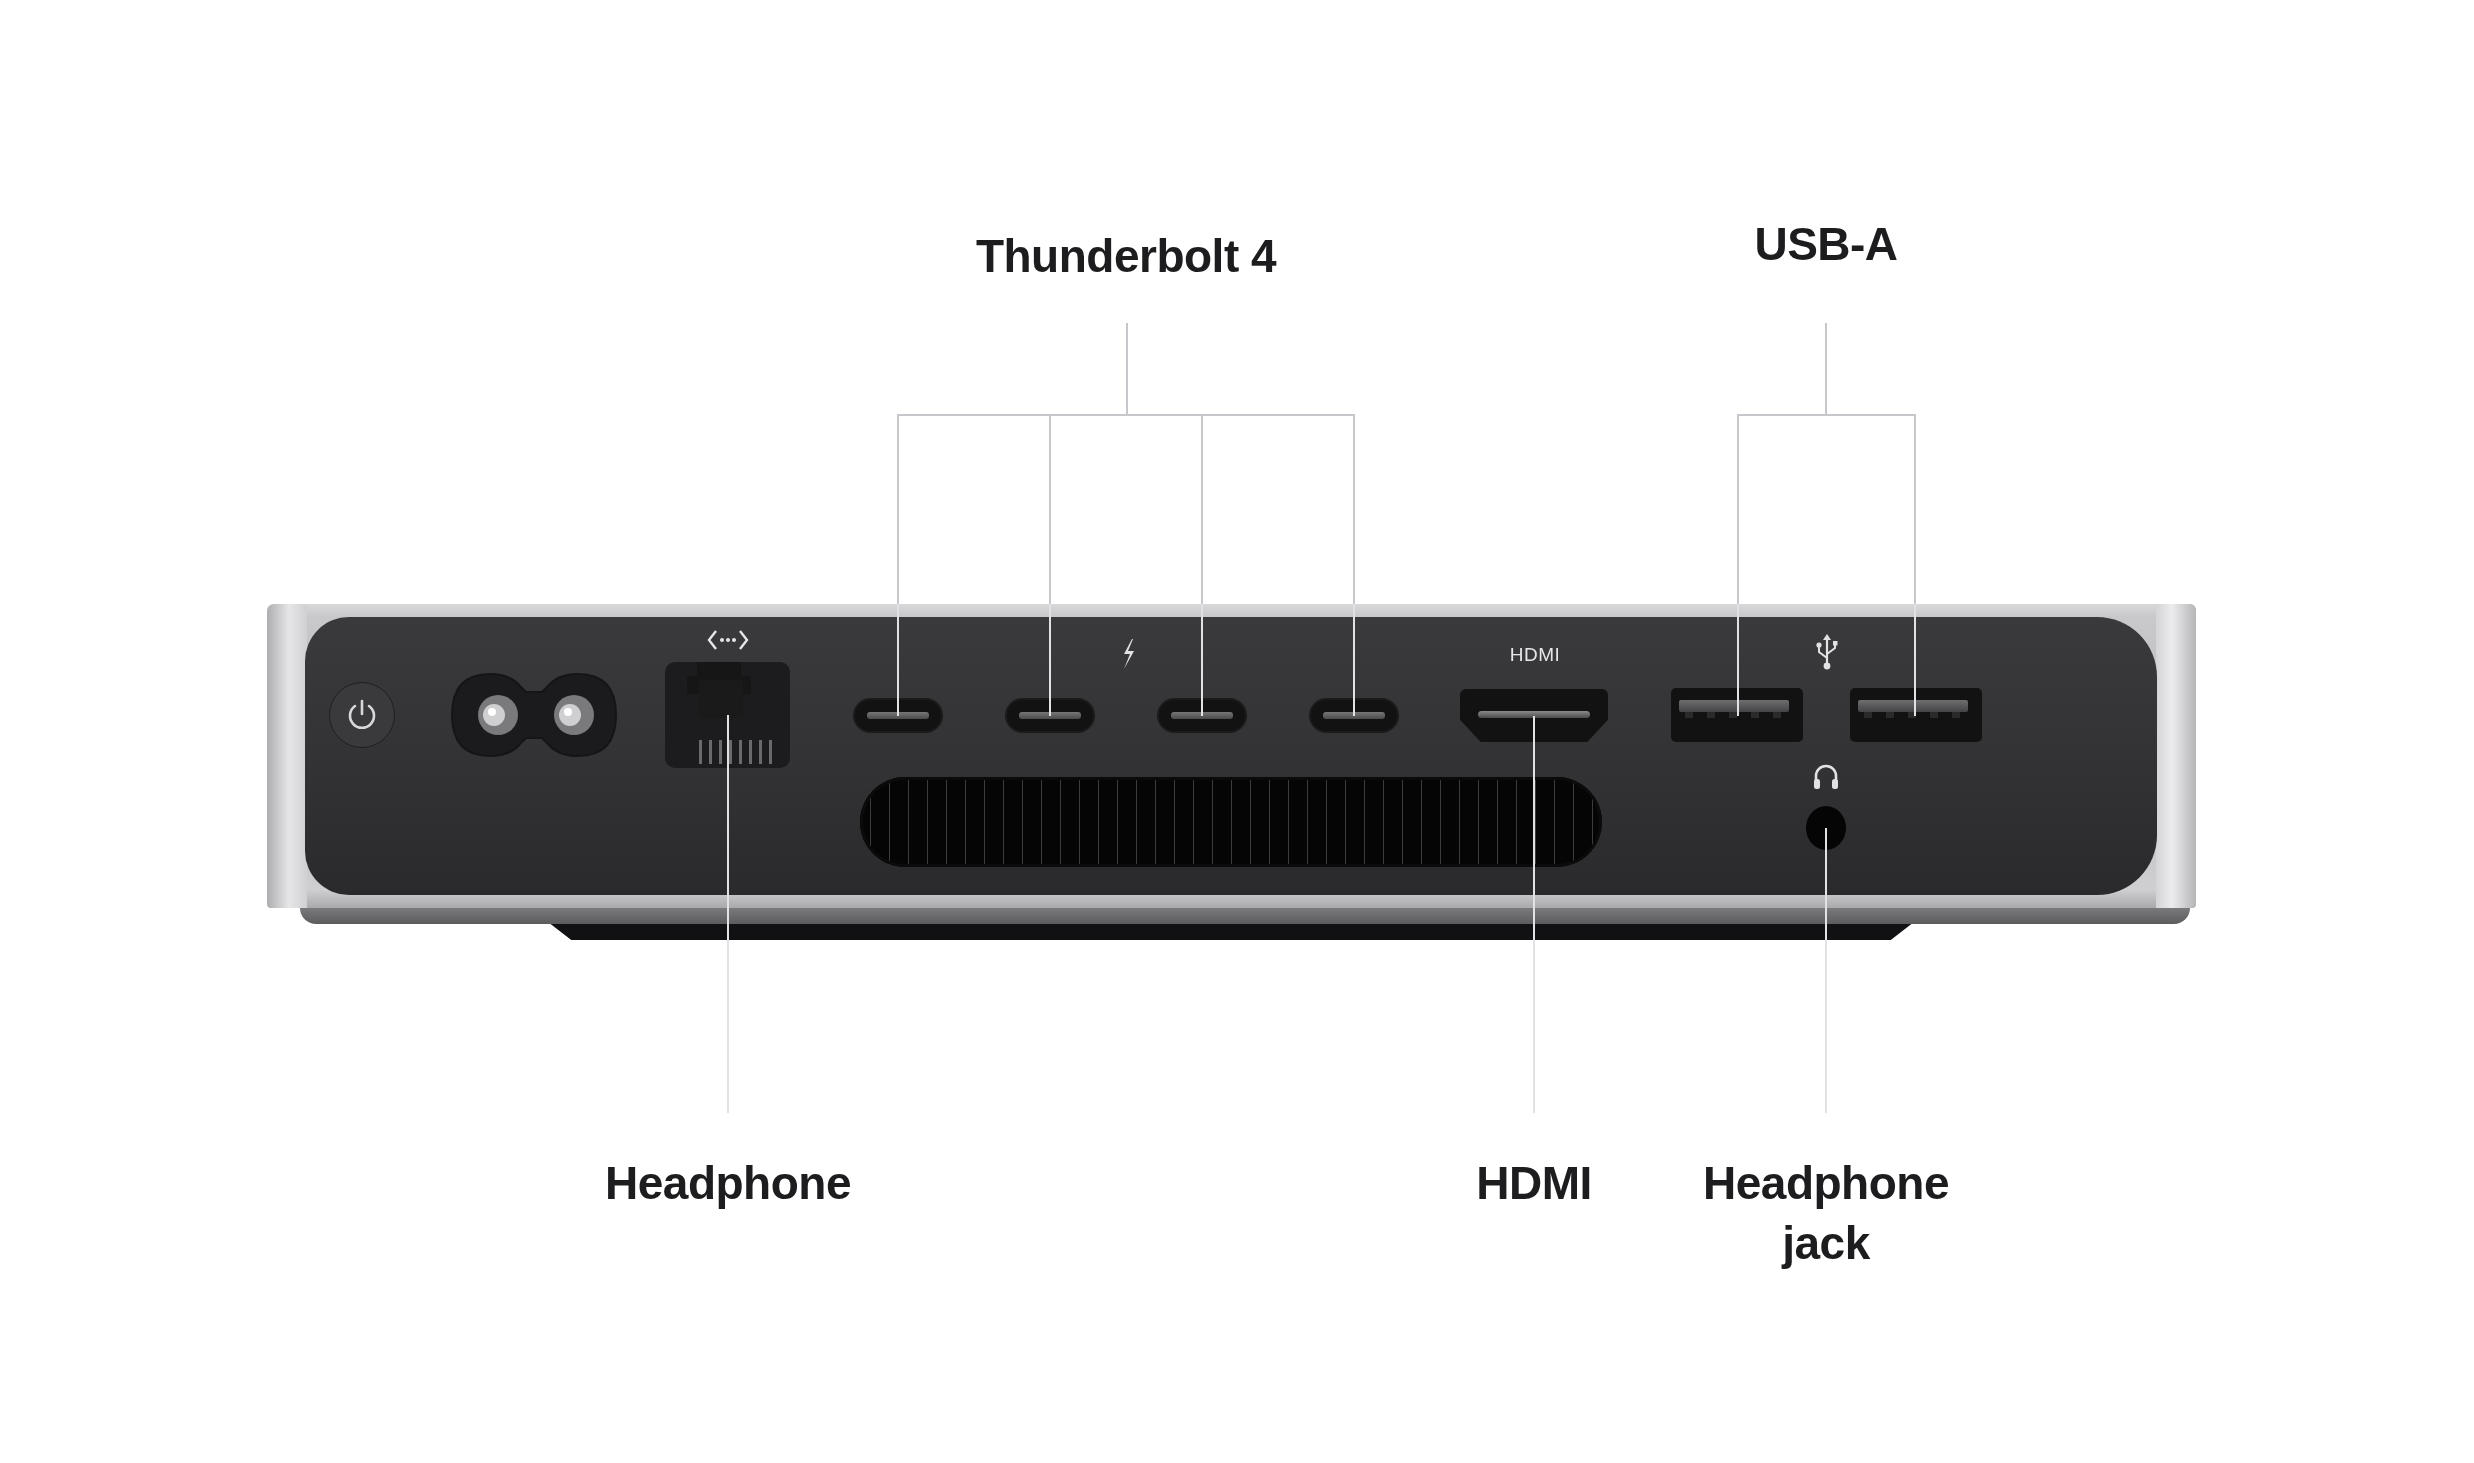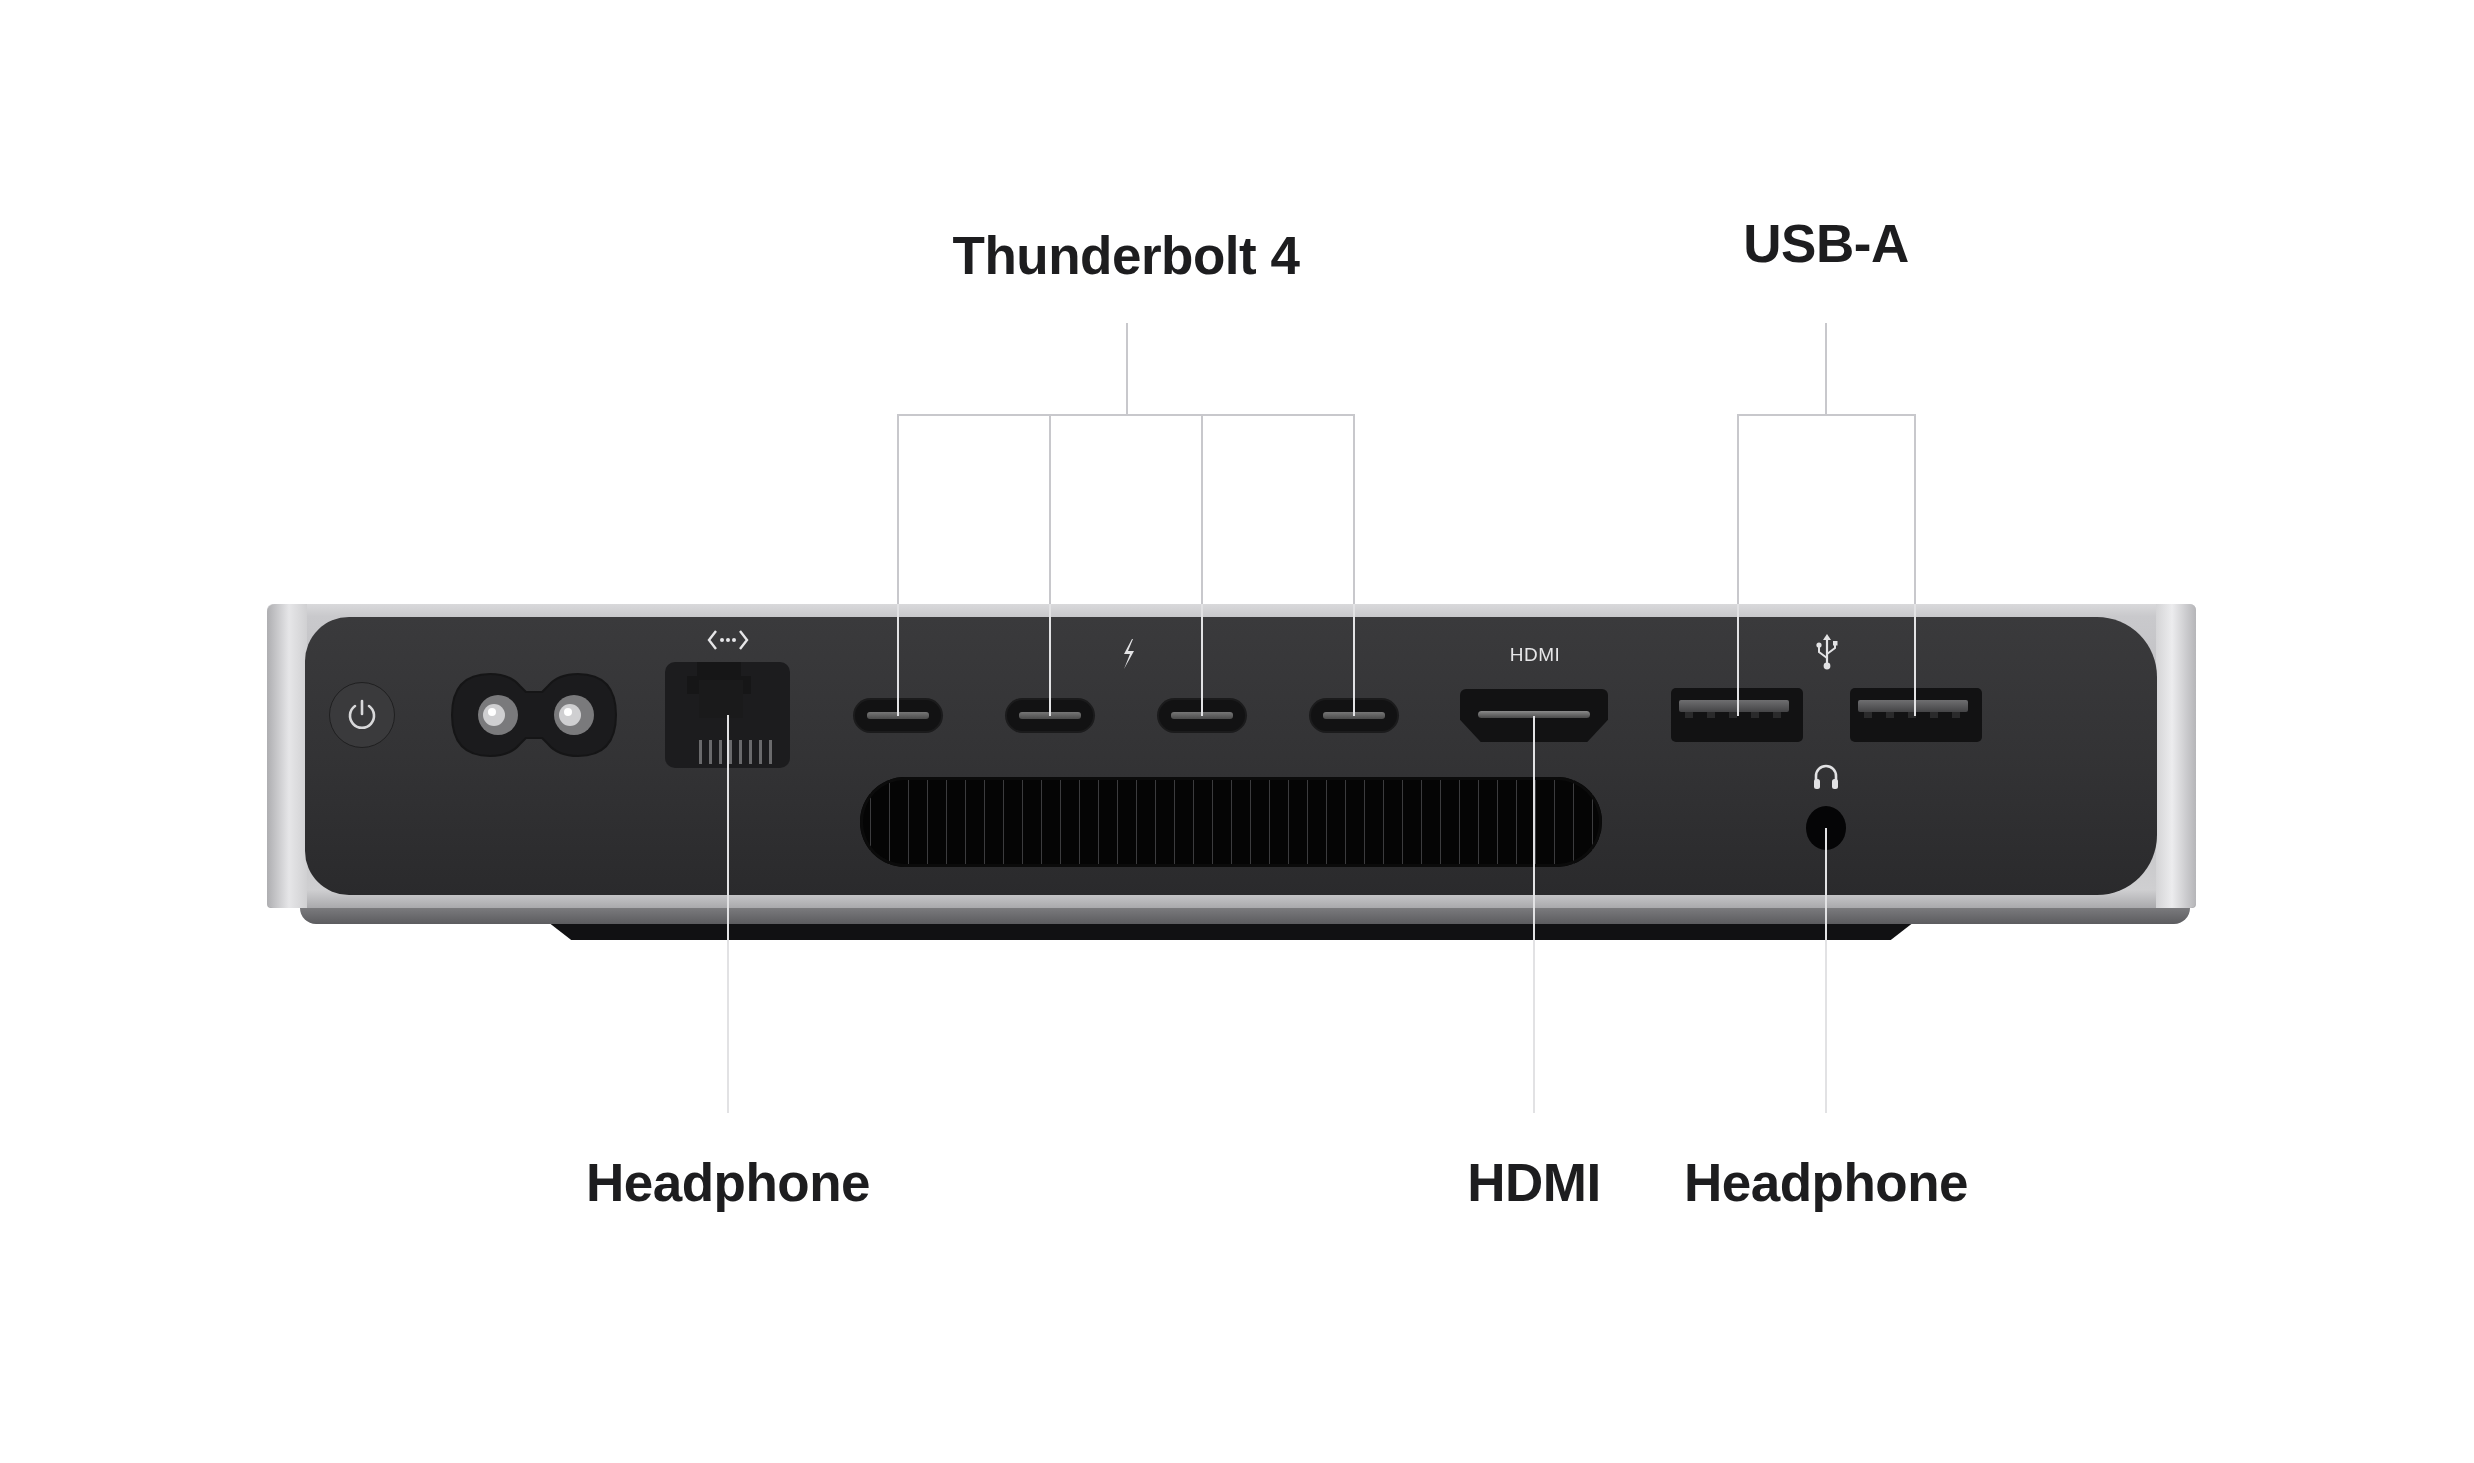--- a/index.html
+++ b/index.html
@@ -1,18 +1,18 @@
 <!DOCTYPE html>
 <html><head>
 <meta charset="utf-8">
 <style>
   html, body { margin:0; padding:0; background:#ffffff; }
   body { width:2474px; height:1463px; position:relative; overflow:hidden;
          font-family:"Liberation Sans", "DejaVu Sans", sans-serif; }
-  .label { position:absolute; color:#1d1d1f; font-weight:bold; font-size:53px;
+  .label { position:absolute; color:#1d1d1f; font-weight:bold; font-size:46px;
            line-height:60px; text-align:center; white-space:nowrap; letter-spacing:-0.5px; }
   .line { position:absolute; background:#c8c8cc; }
   .line.on-dark { background:#e2e2e4; }
 
   
   .device { position:absolute; left:267px; top:604px; width:1929px; height:304px;
             border-radius:6px 6px 4px 4px;
             background:linear-gradient(180deg,#d9d9db 0%,#c9c9cc 4%,#b9b9bc 50%,#cfcfd1 94%,#a9a9ac 100%); }
   .device-side-l { position:absolute; left:267px; top:604px; width:40px; height:304px;
             background:linear-gradient(90deg,#aeaeb1,#e6e6e8 55%,#d0d0d2); border-radius:8px 0 0 6px; }
@@ -163,13 +163,14 @@
 <div class="line on-dark" style="left:1049px; top:604px; width:2px; height:112px;"></div>
 <div class="line on-dark" style="left:1201px; top:604px; width:2px; height:112px;"></div>
 <div class="line on-dark" style="left:1353px; top:604px; width:2px; height:112px;"></div>
 <div class="line on-dark" style="left:1737px; top:604px; width:2px; height:112px;"></div>
 <div class="line on-dark" style="left:1914px; top:604px; width:2px; height:112px;"></div>
 
 <div class="label" style="left:578px; top:1153px; width:300px;">Headphone</div>
 <div class="label" style="left:1414px; top:1153px; width:240px;">HDMI</div>
 <div class="label" style="left:1656px; top:1153px; width:340px;">
   <div>Headphone</div>
+  <div>jack</div>
 </div>
 
 </body></html>

